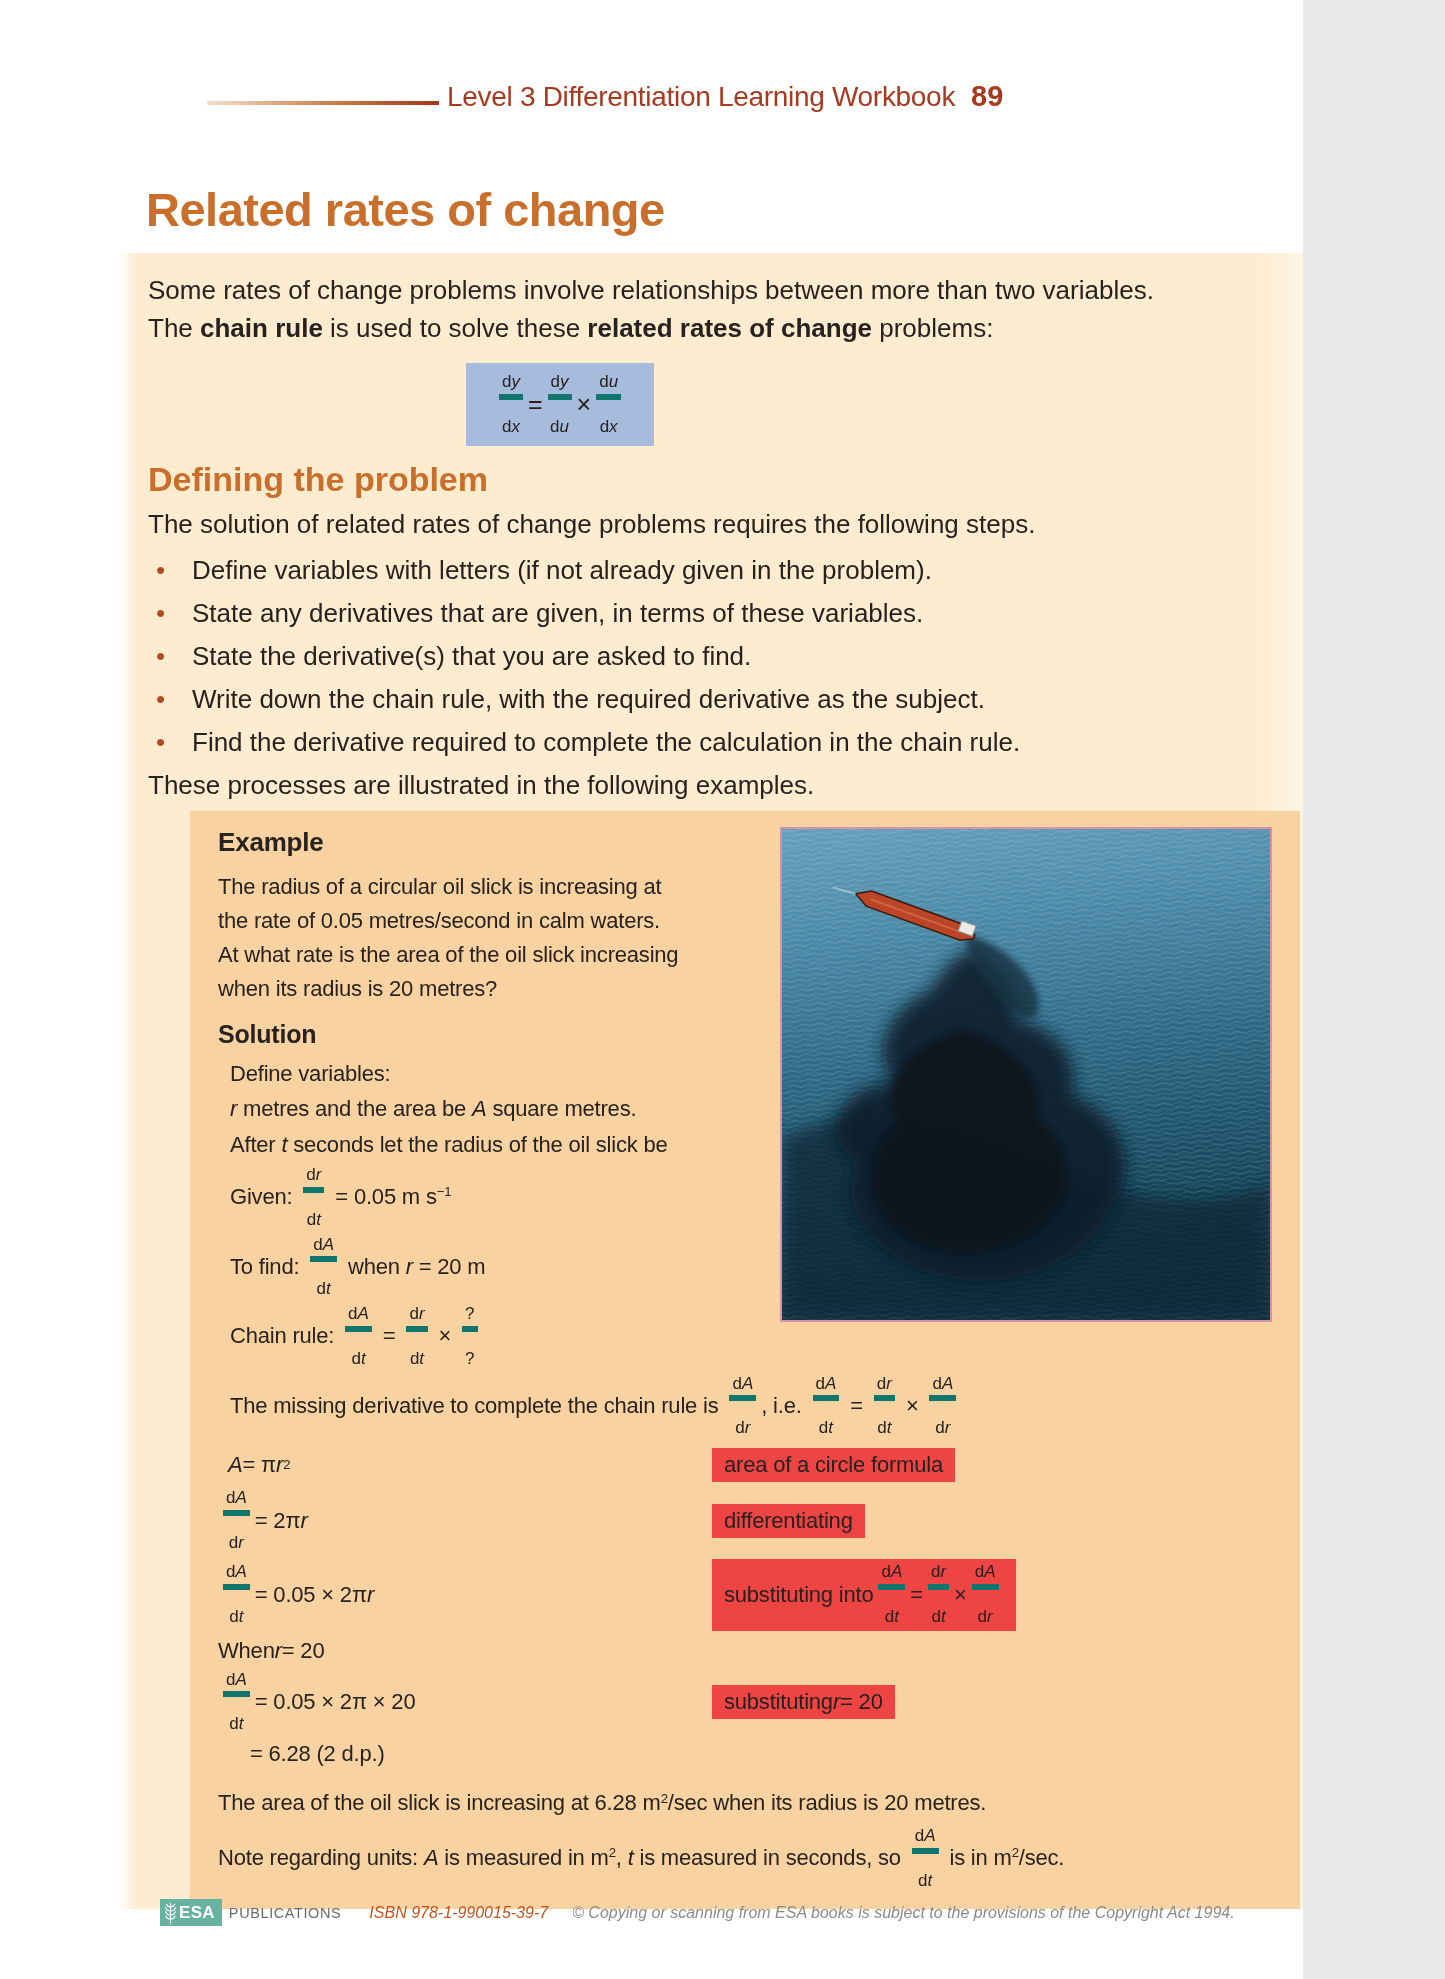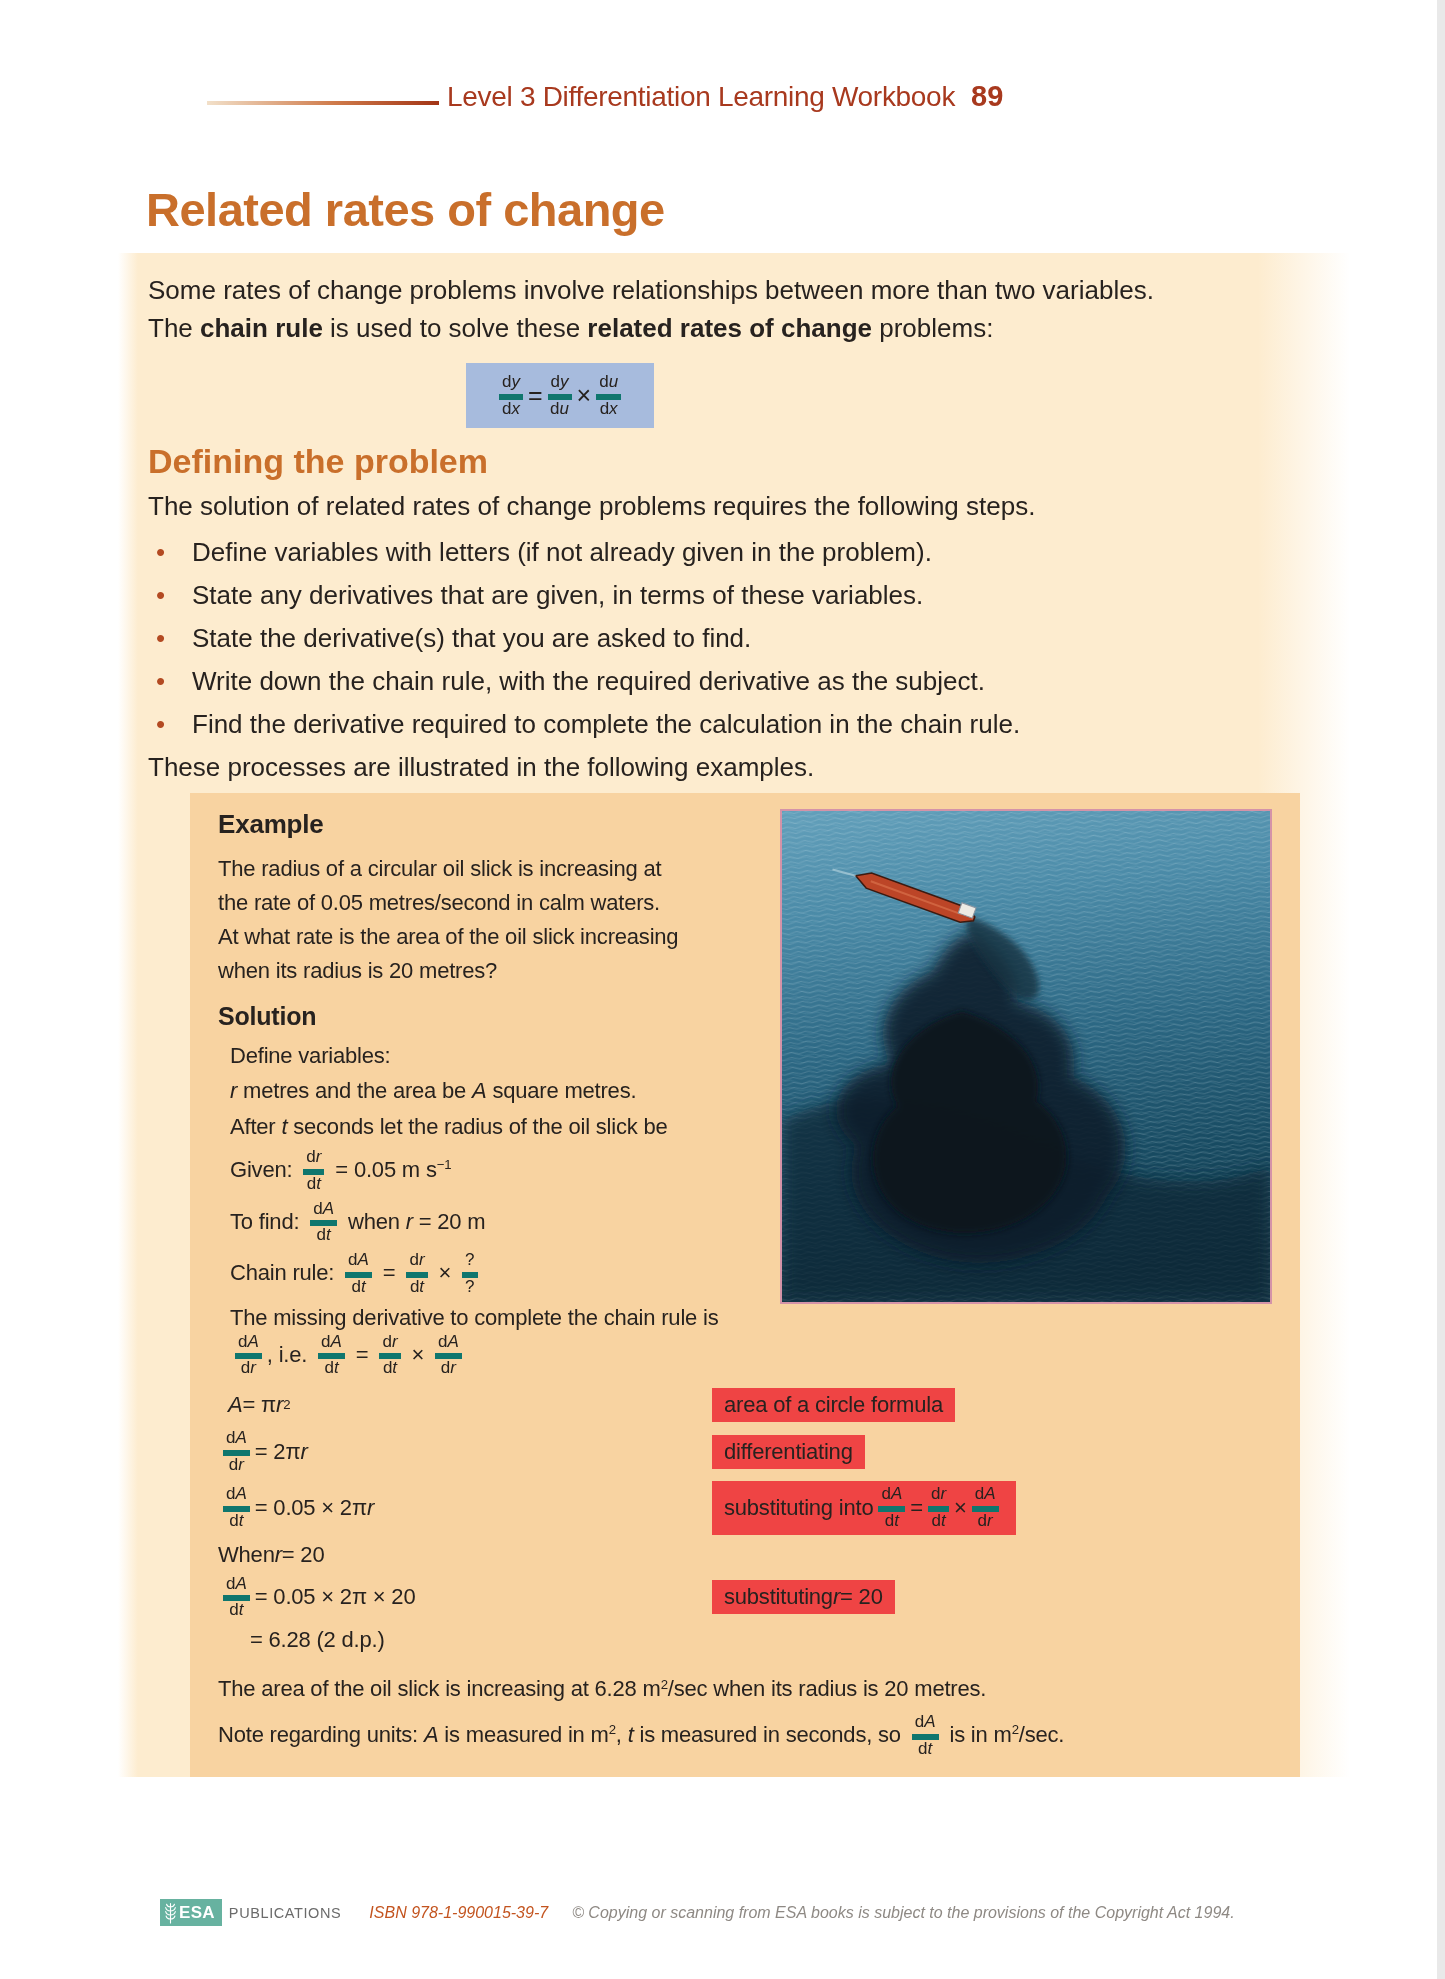--- a/index.html
+++ b/index.html
@@ -1,16 +1,16 @@
 <!DOCTYPE html>
 <html><head>
 <meta charset="utf-8">
 <style>
   html,body{margin:0;padding:0;background:#e9e9e9;}
-  .page{position:relative;width:1437px;height:1979px;background:#ffffff;
+  .page{position:relative;width:1303px;height:1979px;background:#ffffff;
         font-family:"Liberation Sans",sans-serif;color:#27221f;overflow:hidden;}
 
   
   .header{position:absolute;top:80px;left:207px;display:flex;align-items:center;}
   .header-line{width:232px;height:4px;margin-top:12px;margin-right:8px;
                background:linear-gradient(90deg,#f2e0c9 0%,#cf7a4a 55%,#a23415 100%);}
   .header-title{font-size:28px;color:#a8391e;letter-spacing:-0.3px;}
   .header-page{font-size:29px;color:#a8391e;font-weight:bold;margin-left:16px;}
 
   
@@ -45,21 +45,21 @@
   .ex-heading{font-size:26px;font-weight:bold;margin:2px 0 12px;}
   .problem{margin:0 0 14px;}
   .problem-line{line-height:34px;white-space:nowrap;}
   .sol-heading{font-size:25px;font-weight:bold;margin:6px 0 10px;}
   .sline{margin:6px 12px;line-height:30px;}
   .sline.cont{margin-top:-1px;}
 
   .frac{display:inline-flex;flex-direction:column;align-items:center;vertical-align:middle;
         margin:0 5px;font-size:17px;line-height:1.1;text-align:center;letter-spacing:0;}
   .fnum{border-bottom:6px solid #0f766e;padding:0 3px 2px;}
-  .fden{padding-top:0;}
+  .fden{padding-top:18px;}
 
   .working{margin-top:10px;}
   .workrow{display:flex;align-items:center;margin:7px 0;}
   .wmath{width:494px;flex:none;display:flex;align-items:center;}
   .wmath.ind1{padding-left:10px;box-sizing:border-box;}
   .wmath.ind2{padding-left:32px;box-sizing:border-box;}
   .wnote{background:#ef4444;padding:4px 12px;display:inline-flex;align-items:center;}
 
   .conclusion{margin:16px 0 0;line-height:32px;}
   .unit-note{margin:8px 0 0;line-height:32px;}

